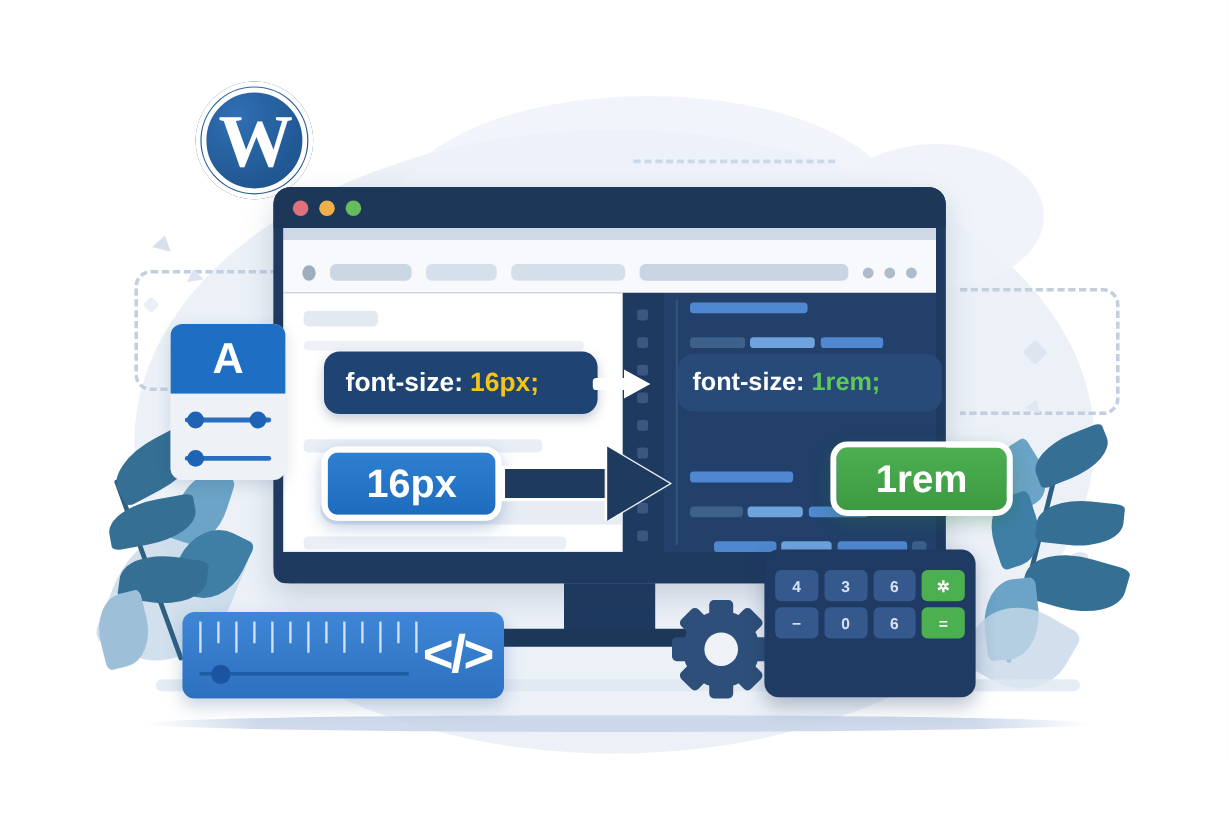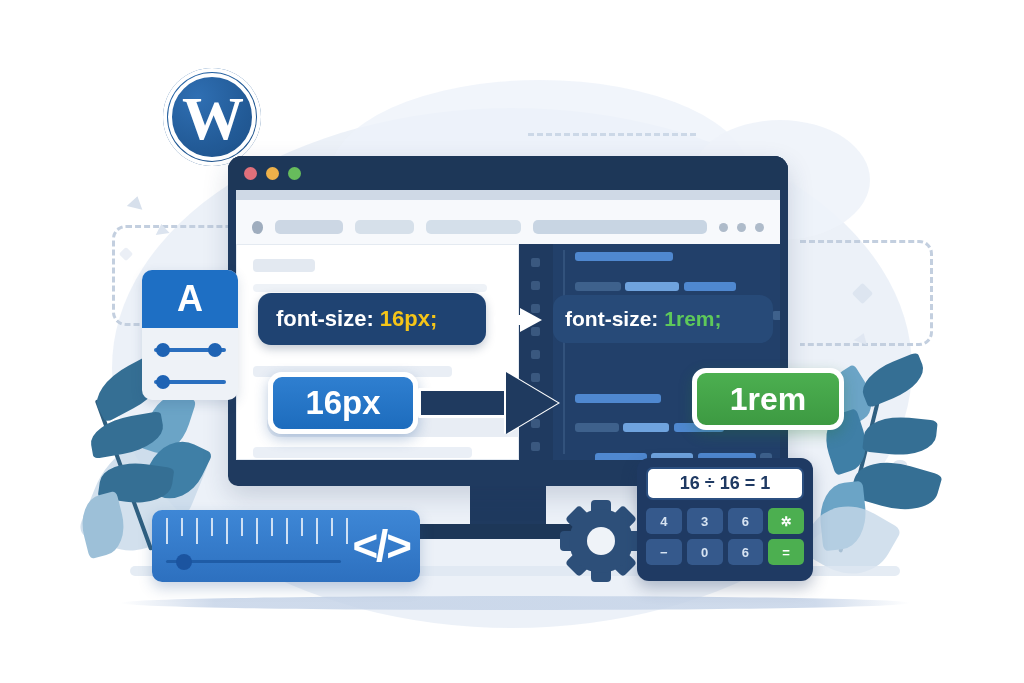--- a/index.html
+++ b/index.html
@@ -127,21 +127,21 @@
 
   
   .mon-neck{position:absolute;left:470px;top:486px;width:76px;height:44px;background:#1f3a5f;}
   .mon-base{position:absolute;left:395px;top:524px;width:226px;height:15px;border-radius:7px;background:#1d3758;}
   .desk{position:absolute;left:130px;top:566px;width:770px;height:10px;background:#dfe7f1;border-radius:5px;opacity:.8;}
 
   
   .code-pill{
     position:absolute;background:#1f4372;border-radius:13px;
     color:#ffffff;font-family:"Liberation Sans",sans-serif;font-weight:700;
-    display:flex;align-items:center;white-space:nowrap;
+    display:flex;align-items:center;white-space:nowrap;margin-left:12px;
   }
   .pill-px{
     left:258px;top:293px;width:228px;height:52px;padding:0 18px;box-sizing:border-box;
     font-size:22px;box-shadow:0 4px 10px rgba(20,45,80,.25);
   }
   .pill-px .val{color:#f5c518;margin-left:6px;}
   .pill-px .semi{color:#f5c518;}
   .pill-rem{
     left:553px;top:295px;width:220px;height:48px;padding:0 12px;box-sizing:border-box;
     font-size:21px;background:#274a78;
@@ -447,21 +447,20 @@
   <div class="gear">
     <span class="tooth" style="transform:rotate(0deg)"></span>
     <span class="tooth" style="transform:rotate(45deg)"></span>
     <span class="tooth" style="transform:rotate(90deg)"></span>
     <span class="tooth" style="transform:rotate(135deg)"></span>
     <span class="core"></span>
     <span class="hole"></span>
   </div>
 
   <div class="calc">
-    <div class="calc-display">16 ÷ 16 = 1</div>
     <div class="calc-keys">
       <div class="key">4</div>
       <div class="key">3</div>
       <div class="key">6</div>
       <div class="key green">✲</div>
       <div class="key">−</div>
       <div class="key">0</div>
       <div class="key">6</div>
       <div class="key green">=</div>
     </div>

